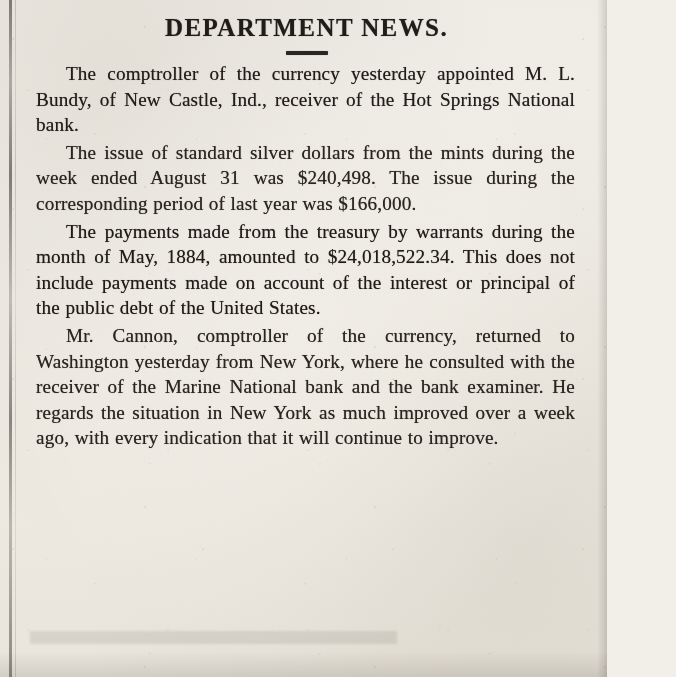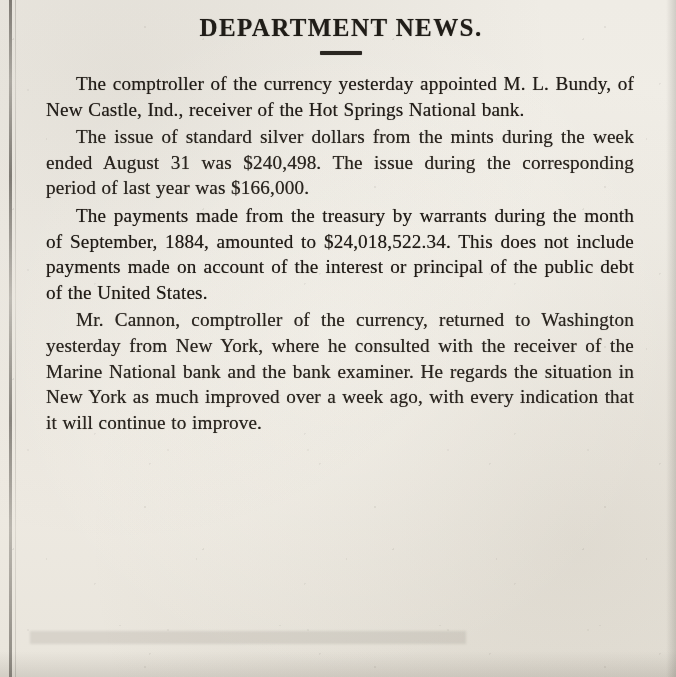--- a/index.html
+++ b/index.html
@@ -10,21 +10,21 @@
     width: 676px;
     height: 677px;
     background: #f2efe9;
     font-family: "Liberation Serif", serif;
     overflow: hidden;
   }
 
   
   .page {
     position: relative;
-    width: 676px;
+    width: 607px;
     height: 677px;
     background:
       radial-gradient(ellipse at 18% 12%, rgba(120,110,95,0.10), rgba(120,110,95,0) 55%),
       radial-gradient(ellipse at 85% 80%, rgba(130,120,100,0.12), rgba(130,120,100,0) 60%),
       radial-gradient(ellipse at 50% 50%, rgba(255,253,247,0.55), rgba(255,253,247,0) 70%),
       linear-gradient(180deg, #efece5 0%, #f1eee7 35%, #eeeae2 70%, #e9e5dc 100%);
     box-sizing: border-box;
   }
   .page::after {
     
@@ -115,21 +115,21 @@
   .rule-short {
     width: 42px;
     height: 4px;
     margin: 9px auto 4px auto;
     background: #2a2621;
     border-radius: 1px;
     box-shadow: 0 0 1px rgba(0,0,0,.4);
   }
 
   .article {
-    margin: 16px;
+    margin: 6px;
     padding: 0 2px 0 0;
   }
 
   p.para {
     margin: 0 0 2px 0;
     text-indent: 30px;
     font-size: 19.2px;
     line-height: 25.6px;
     color: #241f1a;
     text-align: justify;
@@ -177,21 +177,21 @@
       <span>FINANCIAL MATTERS.</span>
     </div>
 
     <h1 class="headline">DEPARTMENT NEWS.</h1>
 
     <div class="rule-short"></div>
 
     <div class="article">
       <p class="para ink-a">The comptroller of the currency yesterday appointed M. L. Bundy, of New Castle, Ind., receiver of the Hot Springs National bank.</p>
       <p class="para ink-b">The issue of standard silver dollars from the mints during the week ended August 31 was $240,498. The issue during the corresponding period of last year was $166,000.</p>
-      <p class="para ink-c">The payments made from the treasury by warrants during the month of September, 1884, amounted to $24,018,522.34. This does not include payments made on account of the interest or principal of the public debt of the United States.</p>
+      <p class="para ink-c">The payments made from the treasury by warrants during the month of May, 1884, amounted to $24,018,522.34. This does not include payments made on account of the interest or principal of the public debt of the United States.</p>
       <p class="para ink-b">Mr. Cannon, comptroller of the currency, returned to Washington yesterday from New York, where he consulted with the receiver of the Marine National bank and the bank examiner. He regards the situation in New York as much improved over a week ago, with every indication that it will continue to improve.</p>
     </div>
   </div>
 
   <div class="smudge-line"></div>
   <div class="bottom-shade"></div>
   <div class="right-edge"></div>
 </div>
 
 </body></html>

